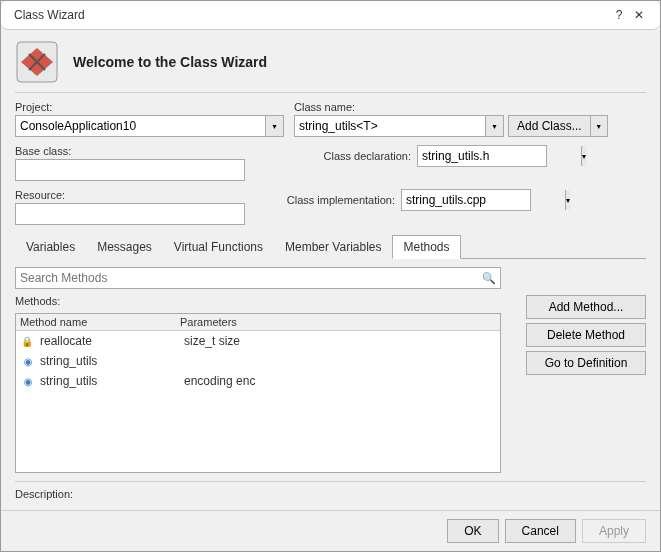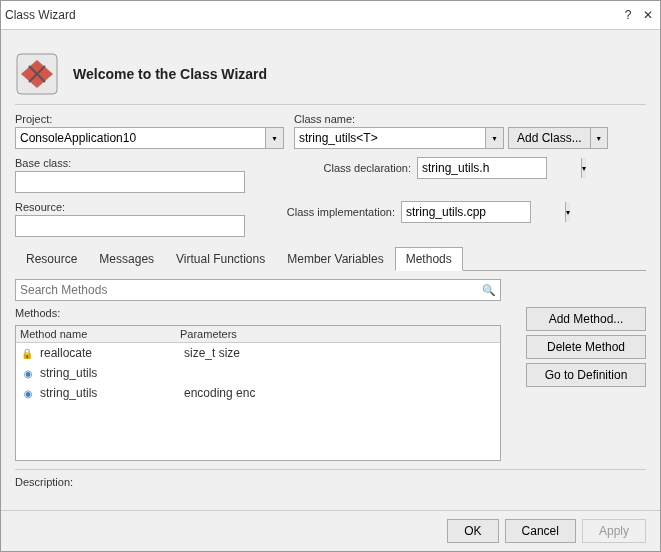--- a/index.html
+++ b/index.html
@@ -17,24 +17,25 @@
       height: 552px;
       background: #f0f0f0;
       border: 1px solid #999;
       box-shadow: 2px 2px 8px rgba(0,0,0,0.4);
       display: flex;
       flex-direction: column;
     }
     .title-bar {
       background: #ffffff;
       border-bottom: 1px solid #ccc;
-      padding: 6px 4px;
+      padding: 6px 13px;
       display: flex;
       align-items: center;
       justify-content: space-between;
+      border-radius: 7px;
     }
     .title-bar-left {
       display: flex;
       align-items: center;
       gap: 6px;
       font-size: 12px;
       color: #333;
     }
     .title-bar-controls {
       display: flex;
@@ -47,21 +48,21 @@
       border: none;
       cursor: pointer;
       font-size: 12px;
       color: #333;
       display: flex;
       align-items: center;
       justify-content: center;
     }
     .dialog-content {
       flex: 1;
-      padding: 22px 14px;
+      padding: 10px 14px;
       display: flex;
       flex-direction: column;
       gap: 8px;
       overflow: hidden;
     }
     .welcome-header {
       display: flex;
       align-items: center;
       gap: 14px;
       padding-bottom: 8px;
@@ -388,21 +389,21 @@
           <span class="decl-label">Class implementation:</span>
           <div class="combo-box" style="width:130px">
             <input class="combo-input" type="text" value="string_utils.cpp" style="">
             <button class="combo-btn">▾</button>
           </div>
         </div>
       </div>
     </div>
 
     <div class="tabs-bar">
-      <div class="tab">Resource</div>
+      <div class="tab">Variables</div>
       <div class="tab">Messages</div>
       <div class="tab">Virtual Functions</div>
       <div class="tab">Member Variables</div>
       <div class="tab active">Methods</div>
     </div>
 
     <div class="main-area">
 
       <div class="left-panel">
 

